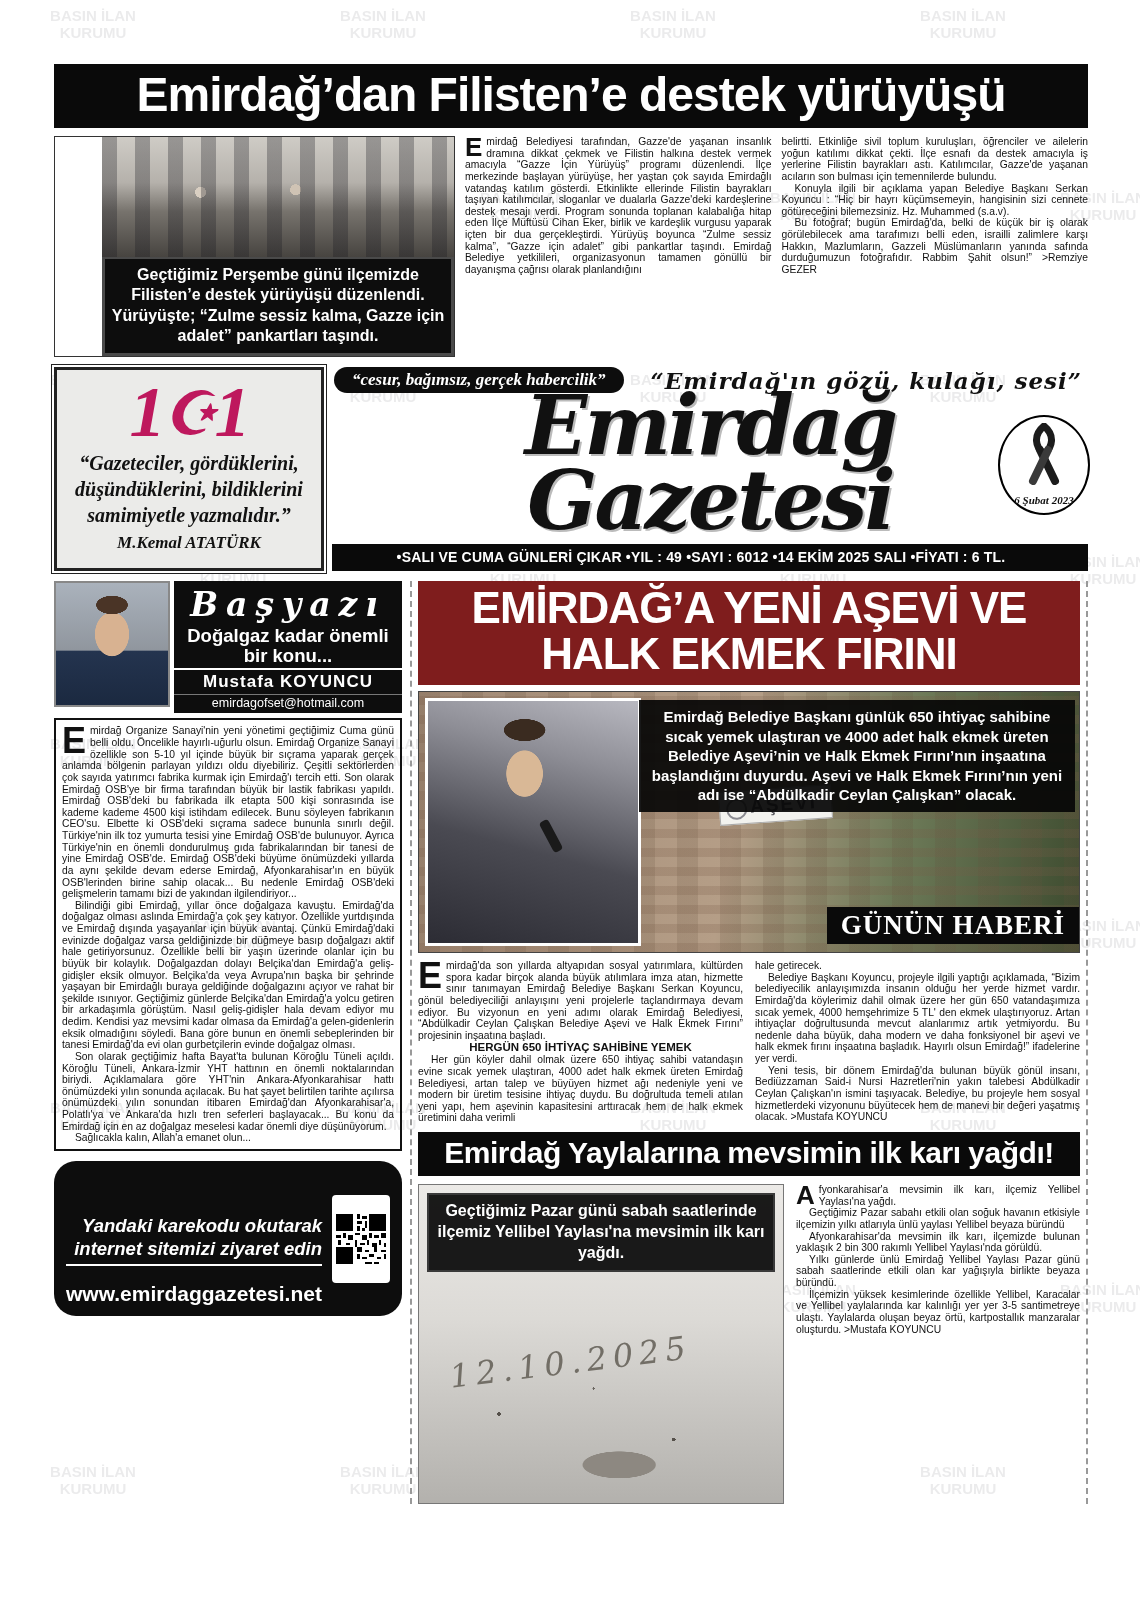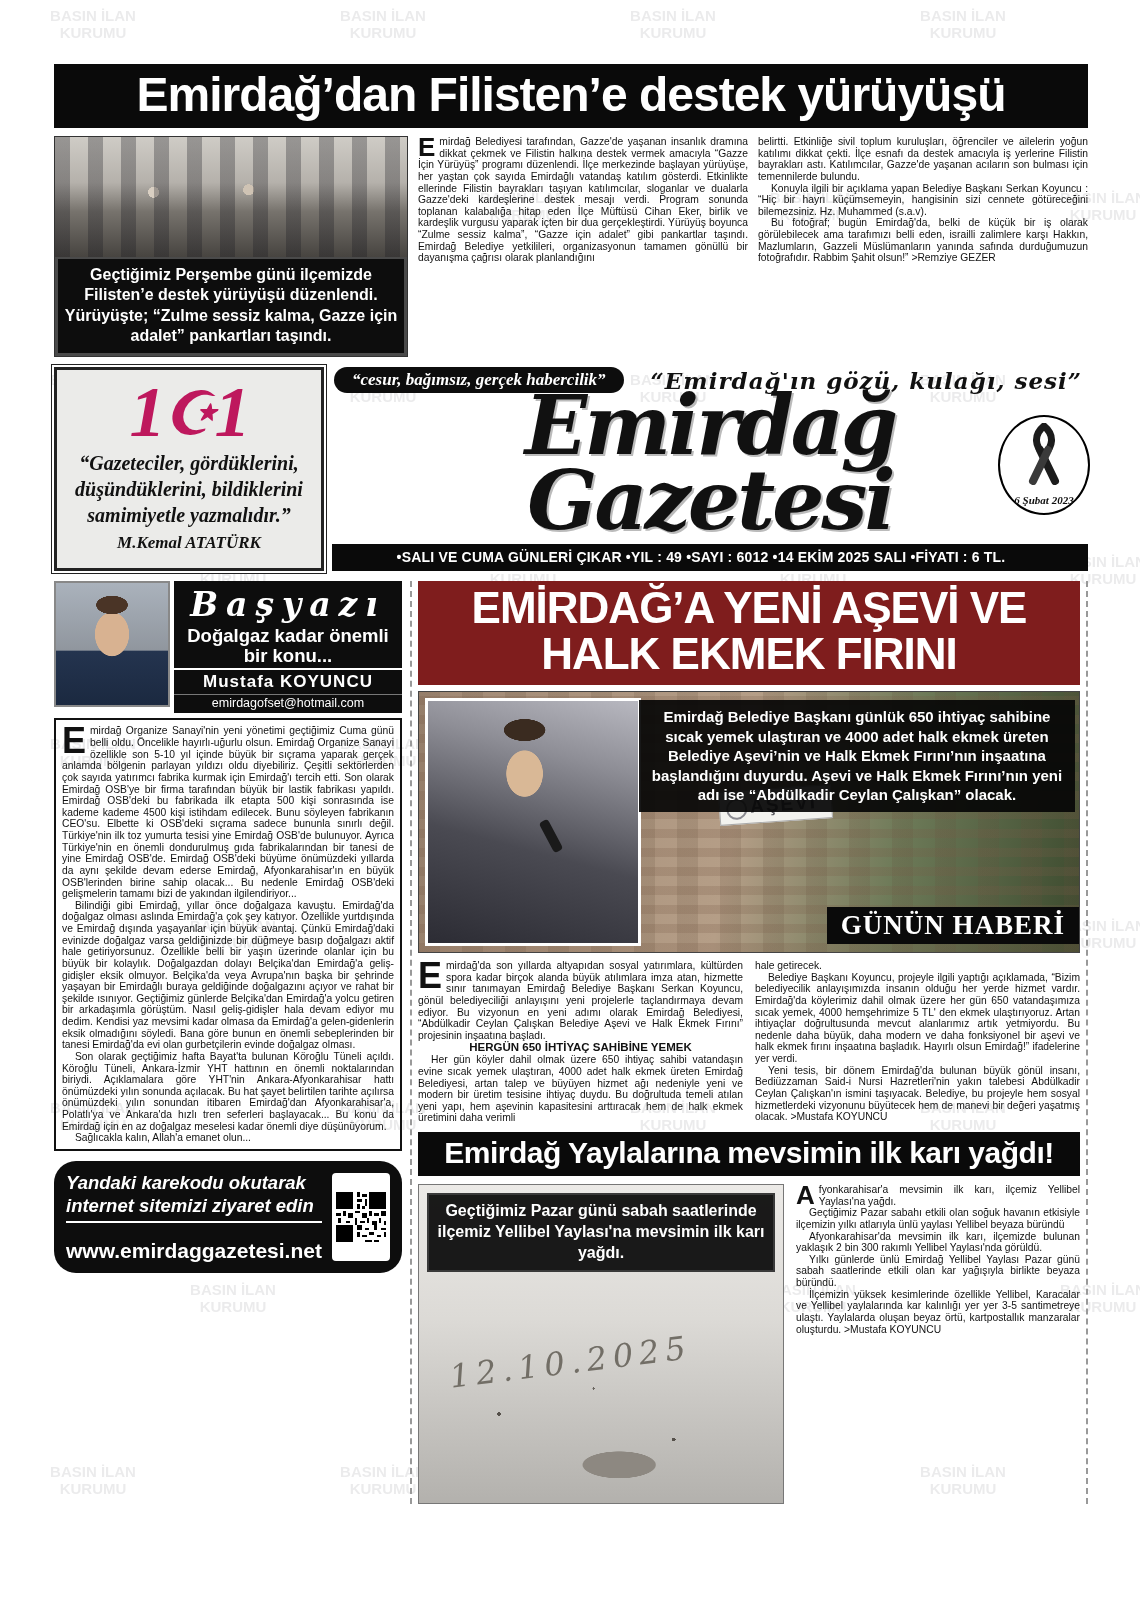--- a/index.html
+++ b/index.html
@@ -6,21 +6,21 @@
   .page{position:relative;width:1140px;min-height:1613px;margin:0 auto;background:#fff;
         font-family:"Liberation Sans", sans-serif;color:#111;overflow:hidden;}
   .wm{position:absolute;width:150px;text-align:center;font-weight:bold;font-size:15px;
       line-height:1.1;color:rgba(110,110,118,0.14);pointer-events:none;z-index:0;}
   .content{position:absolute;left:54px;top:64px;width:1034px;z-index:1;}
 
   
   .banner{background:#0a0a0a;color:#fff;text-align:center;font-weight:bold;
           font-size:48px;letter-spacing:-1px;padding:3px 0 6px 0;}
   .top-row{display:flex;gap:10px;margin-top:8px;}
-  .top-photo{width:352px;display:flex;flex-direction:column;border:1px solid #333;}
+  .top-photo{width:352px;display:flex;flex-direction:column;border:1px solid #333;padding-left:47px;}
   .photo-crowd{height:120px;
      background-image:
        repeating-linear-gradient(90deg, rgba(25,25,32,0.30) 0 15px, rgba(0,0,0,0) 15px 33px),
        radial-gradient(circle 9px at 28% 46%, #d9cfc2 0 60%, transparent 62%),
        radial-gradient(circle 9px at 55% 44%, #cfc3b4 0 60%, transparent 62%),
        linear-gradient(180deg,#cfccc6 0%,#b5b1ab 38%,#77736d 62%,#474440 100%);}
   .top-caption{background:#0d0d0d;color:#fff;border:3px solid #4a4a4a;border-top-width:2px;
       font-weight:bold;font-size:16px;line-height:1.28;text-align:center;padding:6px 4px;}
   .newscol{flex:1;font-size:10.3px;line-height:1.13;text-align:justify;}
   .newscol p{margin:0;}
@@ -72,21 +72,21 @@
   .basyazi-script{font-family:"DejaVu Serif", serif;font-style:italic;font-weight:bold;
       font-size:33px;letter-spacing:8px;padding-top:4px;}
   .basyazi-title{font-weight:bold;font-size:18.5px;line-height:1.1;padding:2px 2px;}
   .basyazi-author{font-weight:bold;font-size:17px;letter-spacing:1px;border-top:2px solid #fff;padding:2px 0;}
   .basyazi-email{font-size:12.5px;border-top:1px solid #777;padding:1px 0 3px 0;}
   .basyazi-body{border:2px solid #111;margin-top:5px;padding:5px 6px;
       font-size:10.3px;line-height:1.13;text-align:justify;}
   .basyazi-body p{margin:0;}
   .qr-box{background:#0d0d0d;border-radius:22px;margin-top:10px;display:flex;
       align-items:center;gap:10px;padding:10px 12px;color:#fff;}
-  .qr-text{flex:1;text-align:left;}
+  .qr-text{flex:1;text-align:right;margin-top:43px;}
   .qr-line{font-style:italic;font-weight:bold;font-size:18.5px;line-height:1.25;}
   .qr-url{font-weight:bold;font-size:21px;border-top:2px solid #fff;margin-top:4px;padding-top:16px;}
   .qr-svg{width:88px;height:88px;background:#fff;border-radius:4px;padding:4px;box-sizing:border-box;}
 
   .right-col{flex:1;border-left:2px dashed #999;border-right:2px dashed #999;padding:0 6px;min-width:0;}
   .main-headline{background:#7f1d1d;color:#fff;text-align:center;font-weight:bold;
       font-size:44px;line-height:1.06;letter-spacing:-1px;padding:4px 0 7px 0;}
   .main-photo{position:relative;height:260px;margin-top:6px;overflow:hidden;border:1px solid #444;
      background-image:
        repeating-linear-gradient(0deg, rgba(120,90,70,0.22) 0 9px, rgba(0,0,0,0) 9px 19px),

